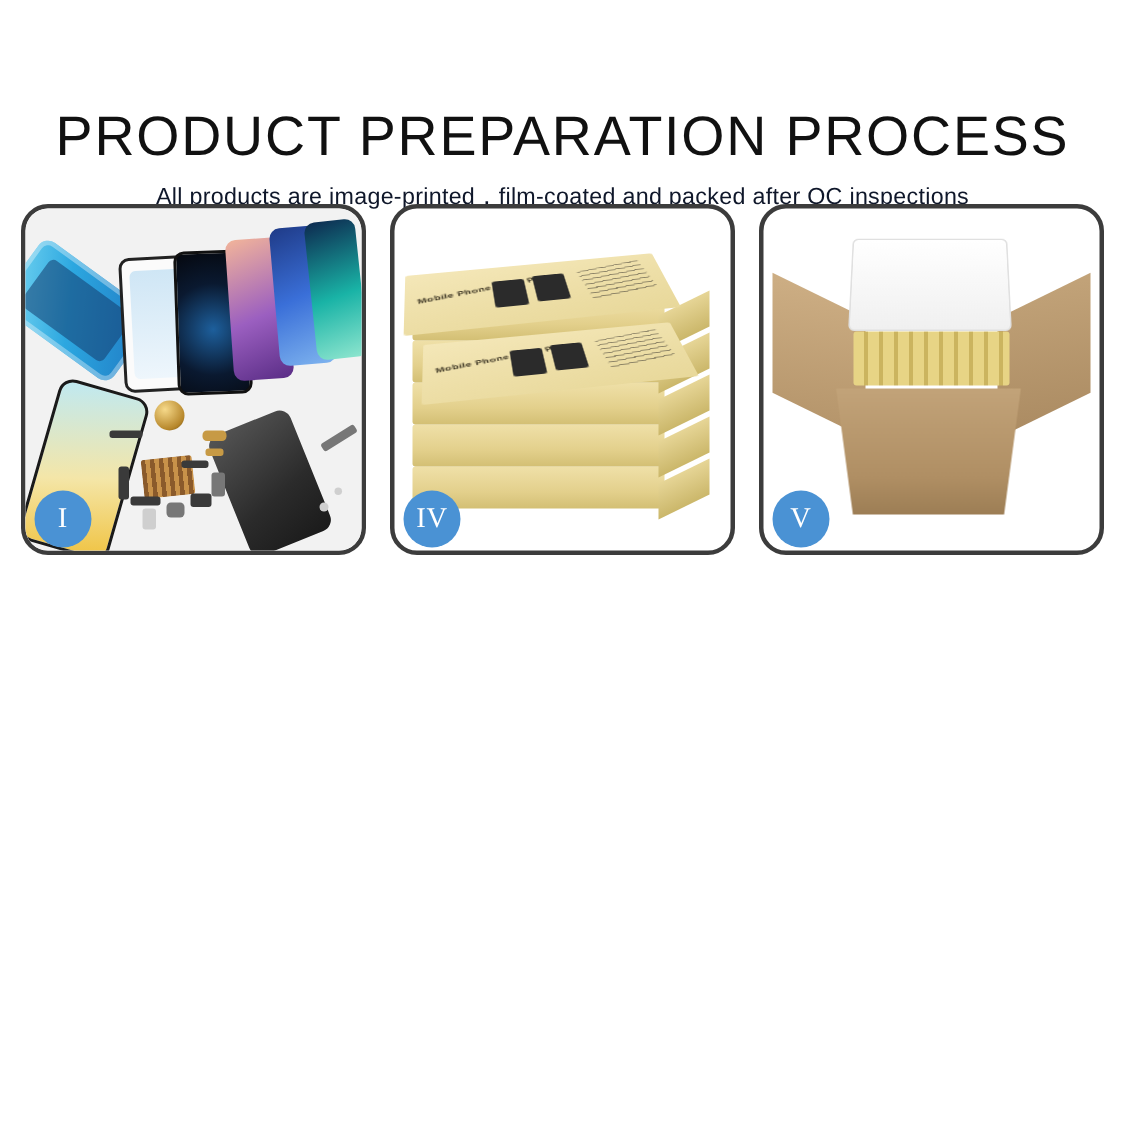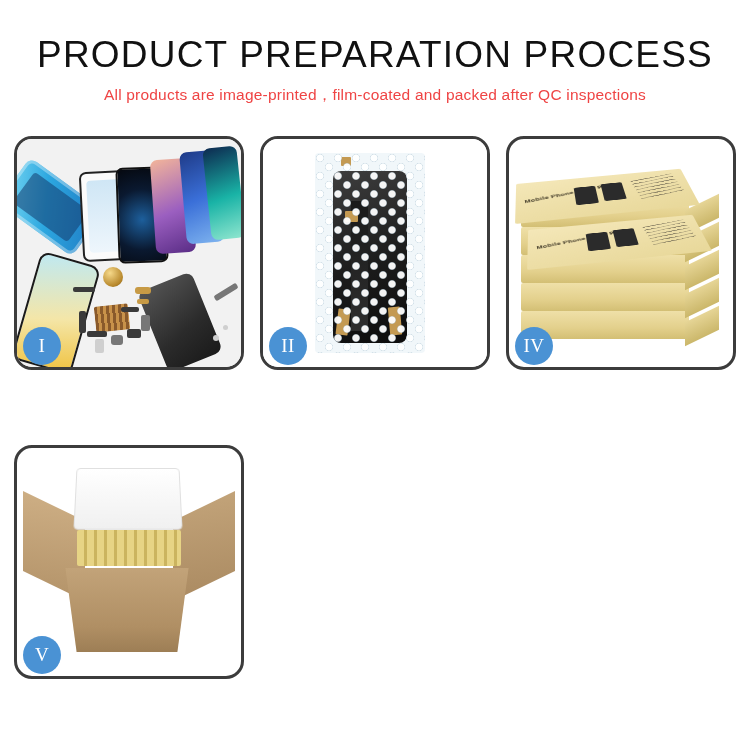--- a/index.html
+++ b/index.html
@@ -22,27 +22,28 @@
     text-align: center;
   }
   .title {
     font-family: "Liberation Sans", sans-serif;
     font-size: 37px;
     font-weight: 500;
     letter-spacing: 1.2px;
     color: #111111;
     line-height: 1.05;
     white-space: nowrap;
+    margin-top: 36px;
   }
   .subtitle {
     margin-top: 10px;
     font-family: "Liberation Sans", sans-serif;
     font-size: 15.5px;
     font-weight: 400;
-    color: #ef4444;
+    color: #0f172a;
     letter-spacing: .2px;
     white-space: nowrap;
   }
 
   
   .grid {
     position: absolute;
     left: 14px;
     top: 136px;
     width: 722px;
@@ -345,35 +346,20 @@
         <span class="sp grey" style="left:124px;top:176px;width:9px;height:16px;"></span>
         <span class="sp" style="left:104px;top:168px;width:18px;height:5px;"></span>
         <span class="sp pale" style="left:196px;top:196px;width:6px;height:6px;border-radius:50%;"></span>
         <span class="sp pale" style="left:206px;top:186px;width:5px;height:5px;border-radius:50%;"></span>
         <span class="sp grey" style="left:196px;top:150px;width:26px;height:6px;transform:rotate(-32deg);"></span>
       </div>
     </div>
     <div class="badge">I</div>
   </div>
 
-  <div class="panel">
-    <div class="panel-inner">
-      <div class="bubble-bg"></div>
-      <div class="bag">
-        <div class="part-dark"></div>
-        <div class="flex-strip"></div>
-        <span class="tape" style="left:26px;top:4px;width:10px;height:9px;"></span>
-        <span class="tape" style="left:30px;top:58px;width:13px;height:11px;"></span>
-        <span class="tape" style="left:22px;top:156px;width:12px;height:26px;transform:rotate(7deg);"></span>
-        <span class="tape" style="left:74px;top:154px;width:12px;height:28px;transform:rotate(-5deg);"></span>
-        <div class="bubbles"></div>
-      </div>
-    </div>
-    <div class="badge">II</div>
-  </div>
 
 
   <div class="panel">
     <div class="panel-inner">
       <div class="stackwrap">
         <div class="sbox" style="left:6px;top:158px;">
             <span class="side"></span>
           </div>
         <div class="sbox" style="left:6px;top:130px;">
             <span class="side"></span>

